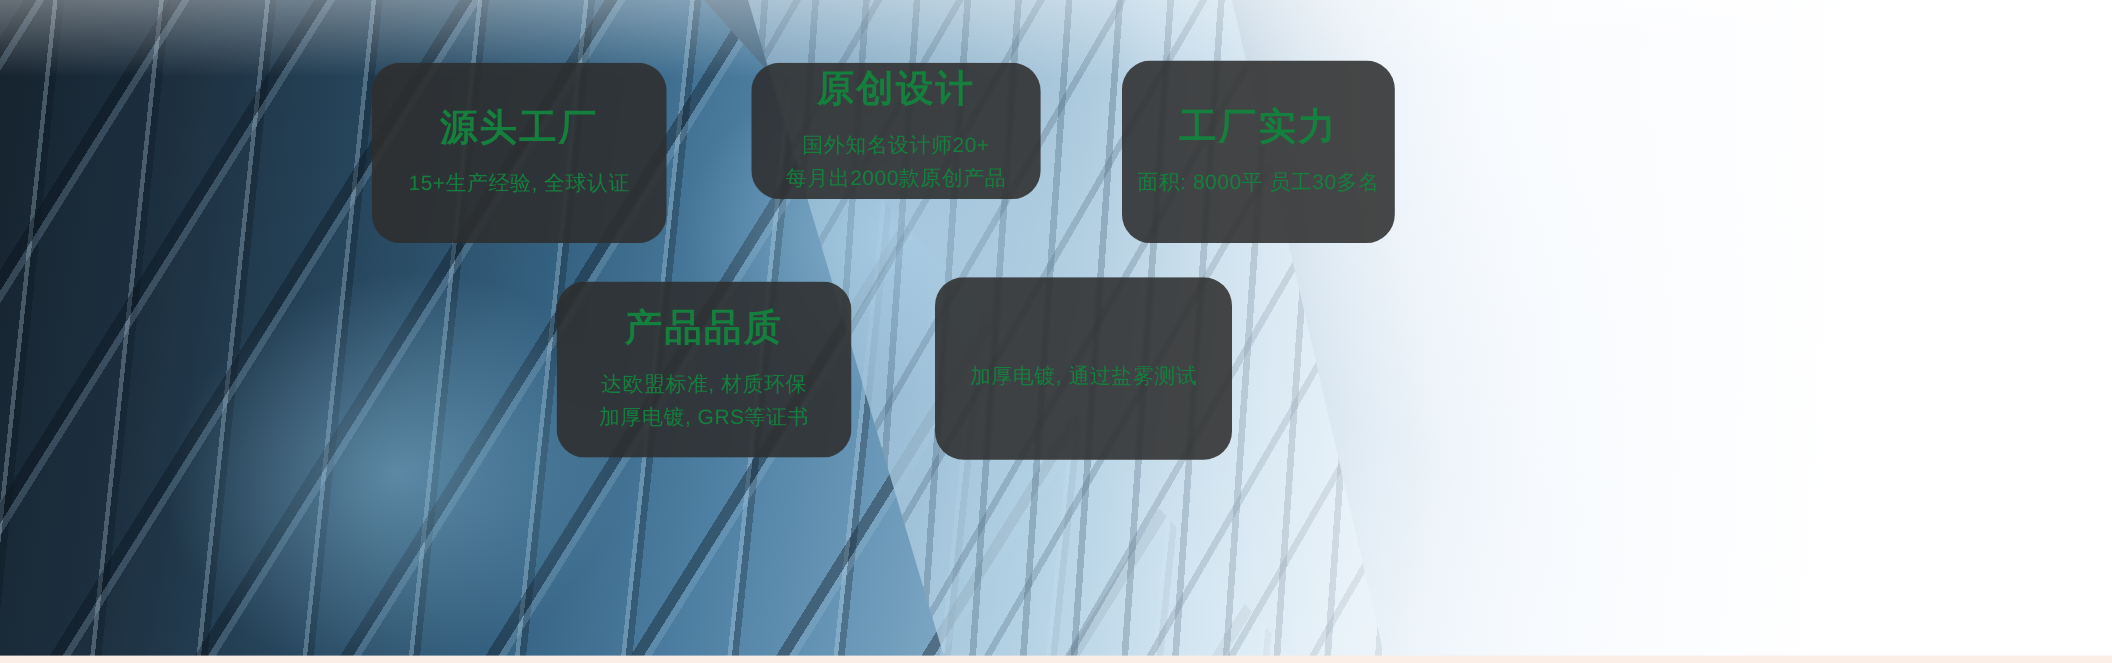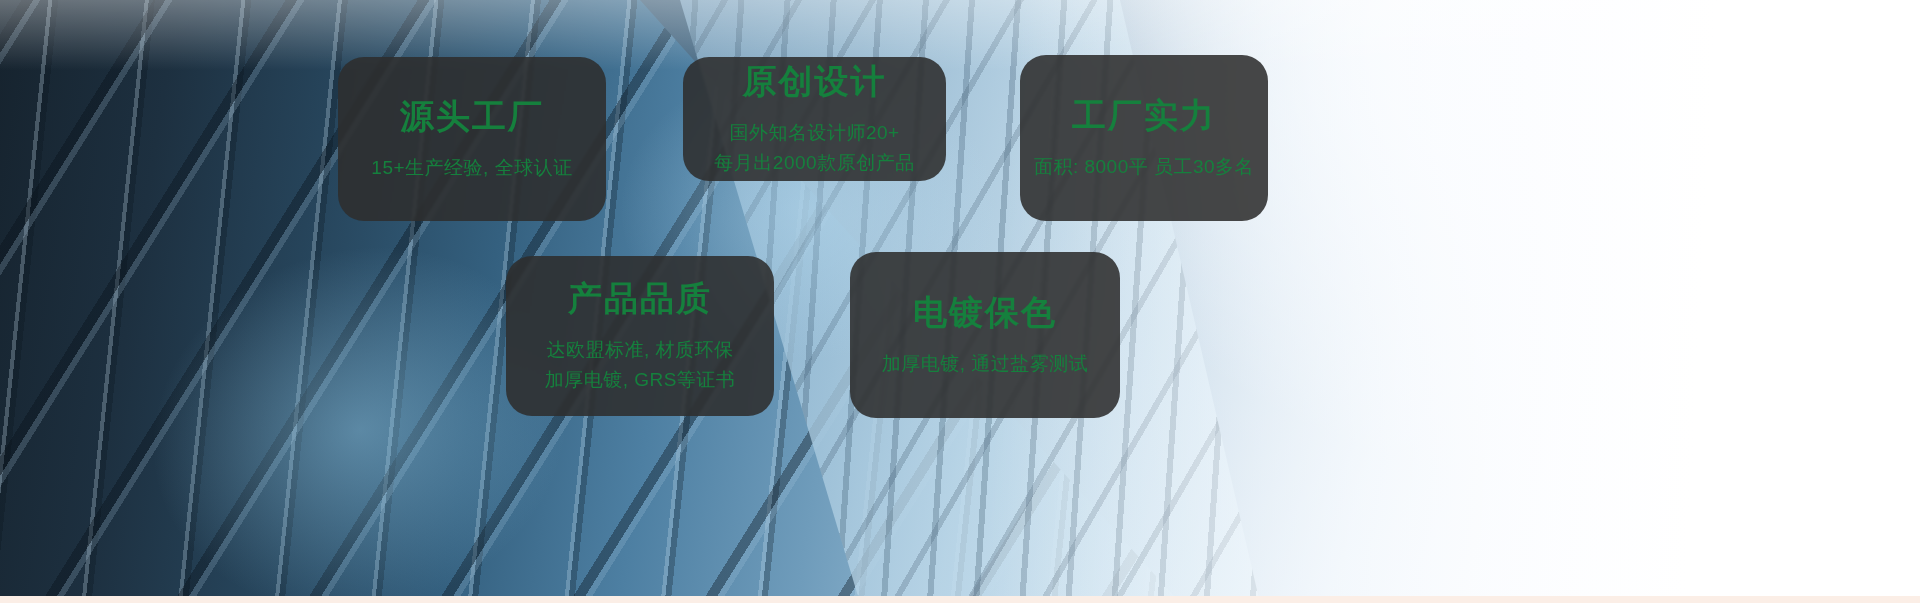--- a/index.html
+++ b/index.html
@@ -191,19 +191,18 @@
 
   <div class="card" id="card-4">
     <div class="title">产品品质</div>
     <div class="lines">
       <div>达欧盟标准, 材质环保</div>
       <div>加厚电镀, GRS等证书</div>
     </div>
   </div>
 
   <div class="card" id="card-5">
-    <div class="title">电镀保色</div>
     <div class="lines">
       <div>加厚电镀, 通过盐雾测试</div>
     </div>
   </div>
 
 </div>
 
 </body></html>

